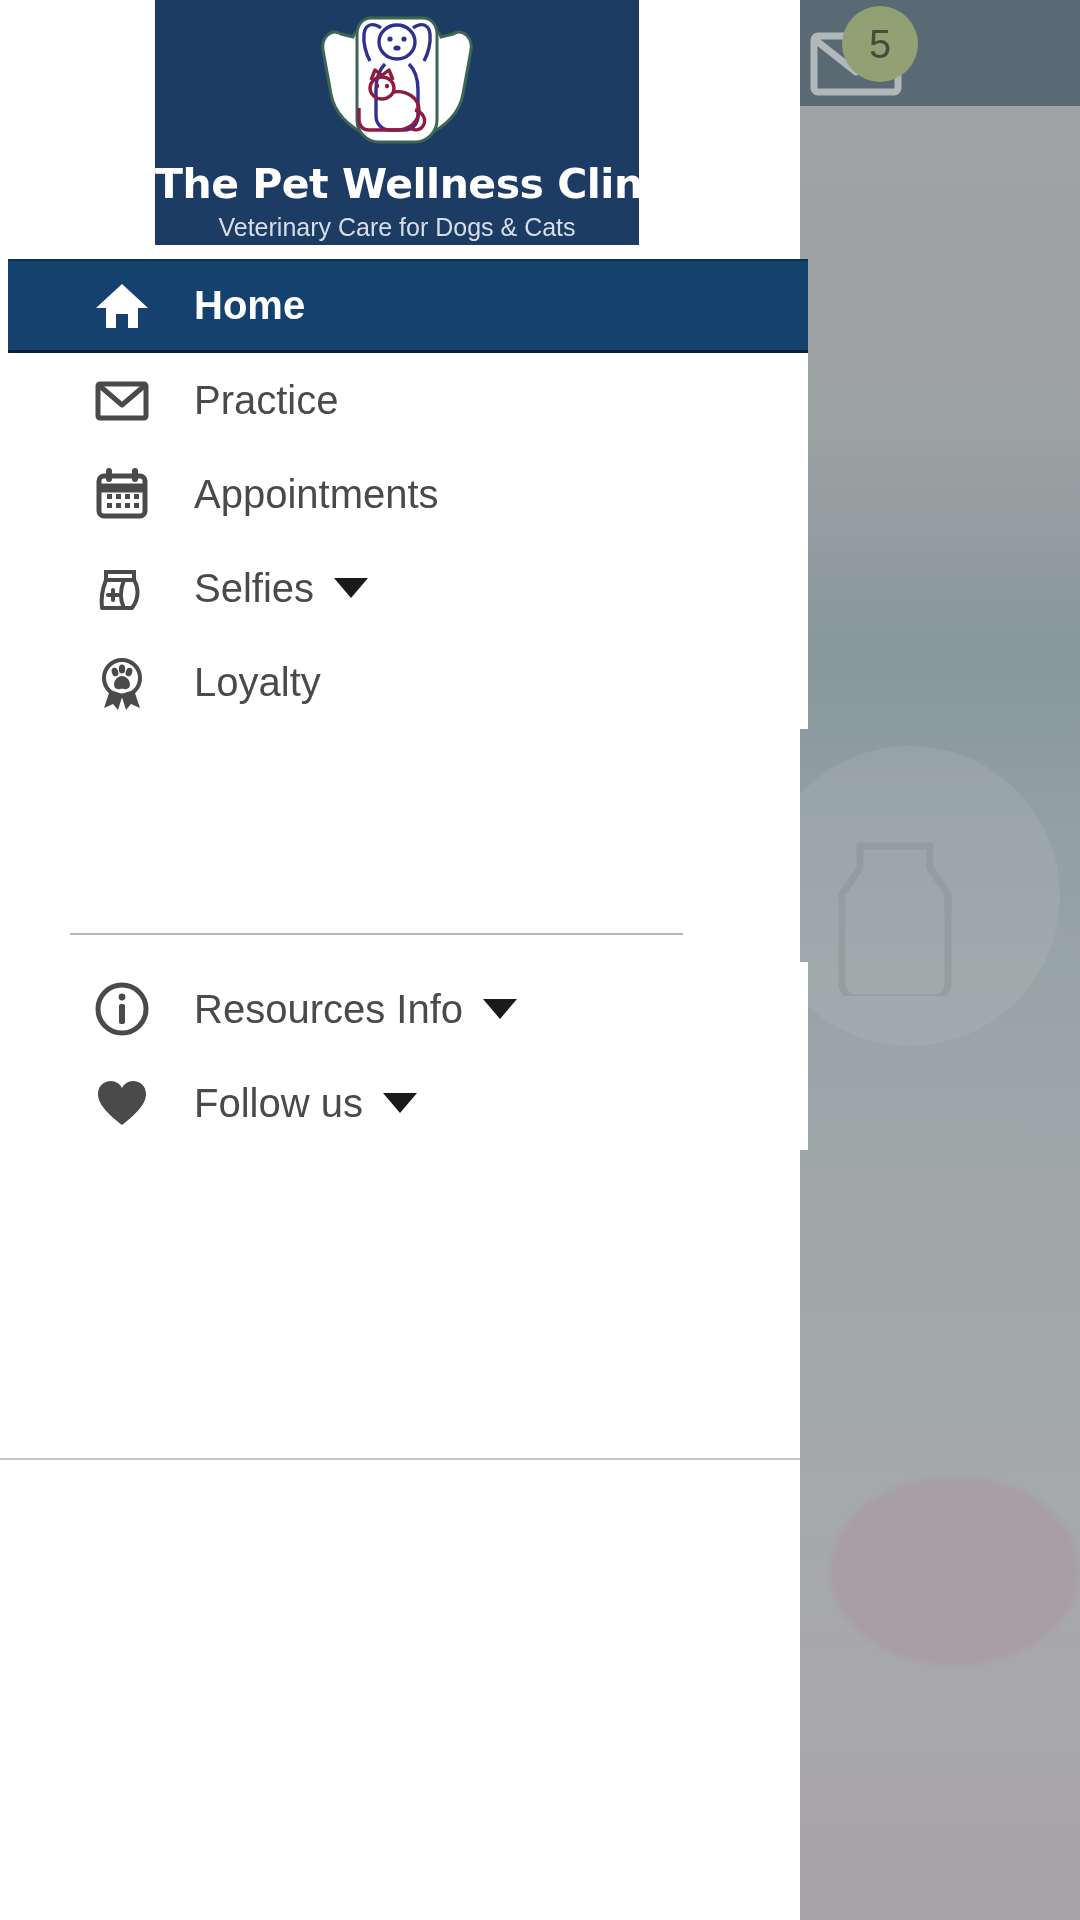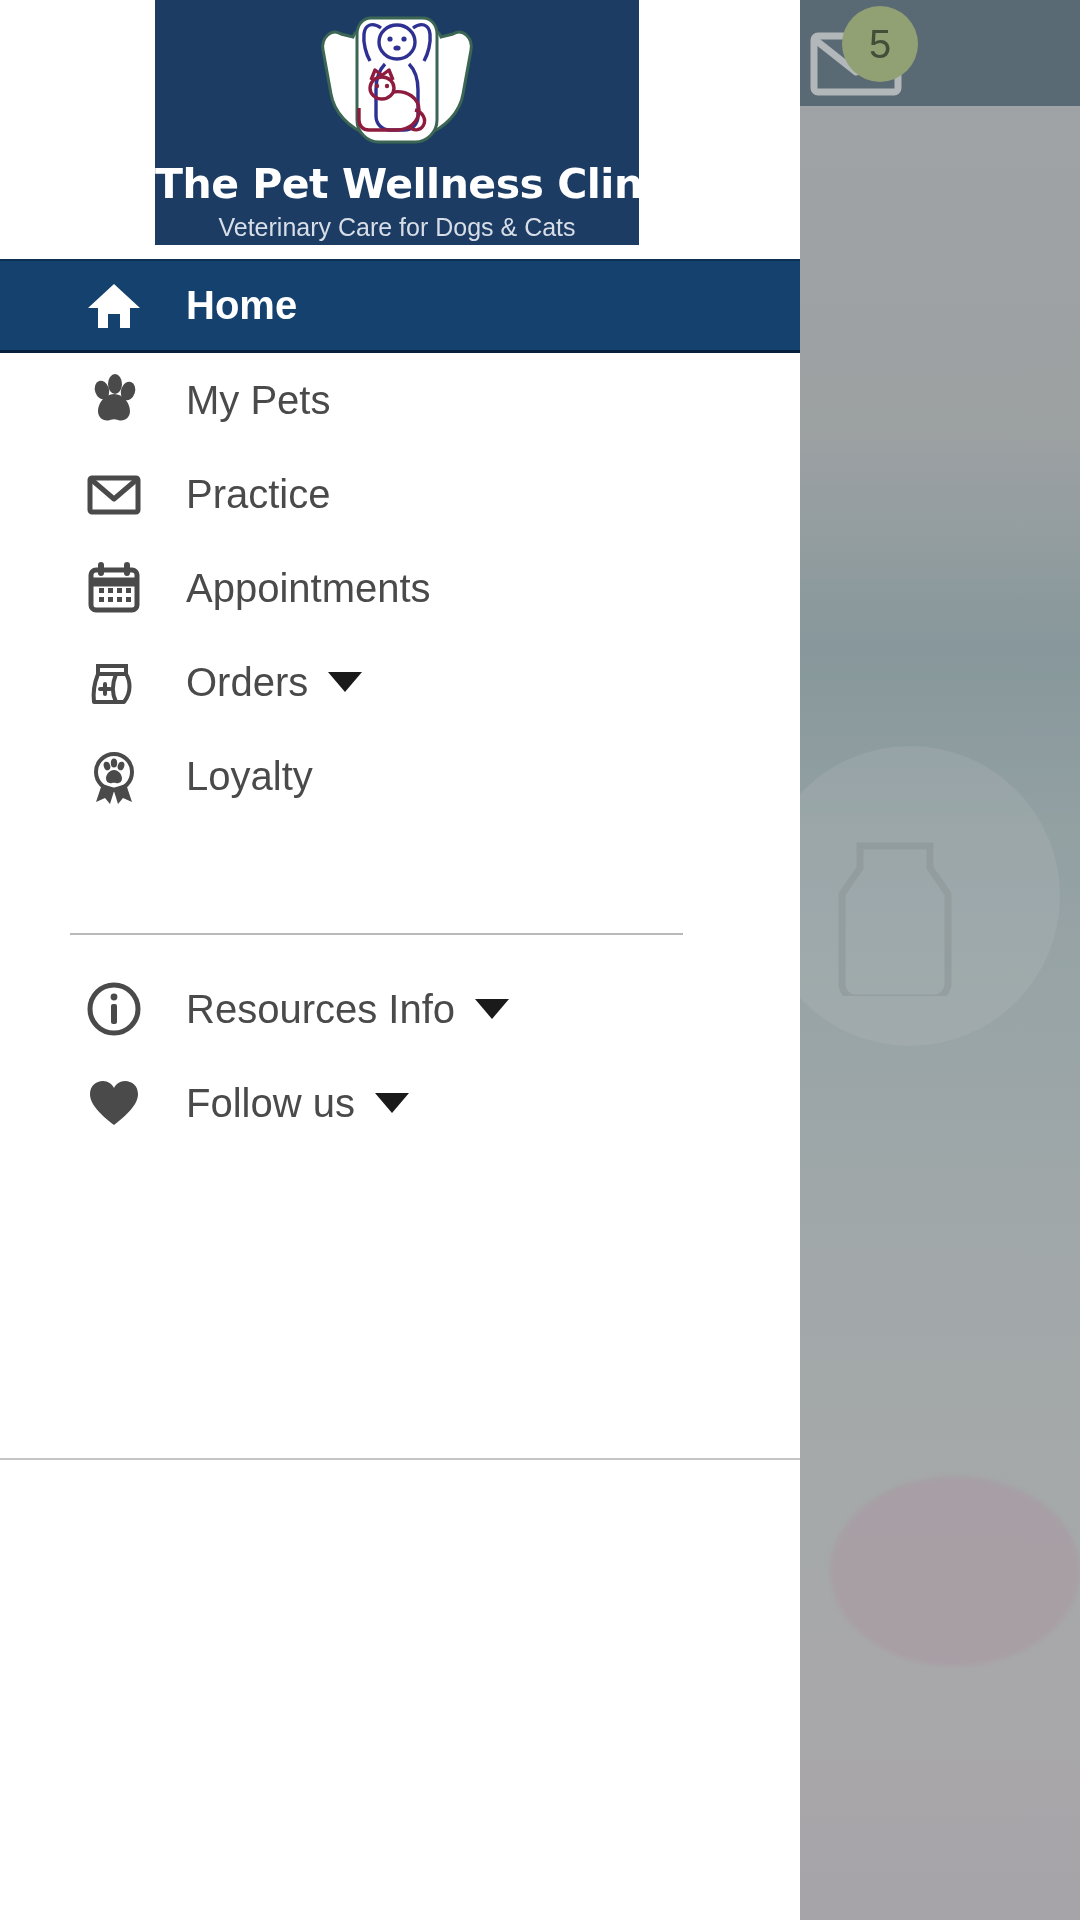--- a/index.html
+++ b/index.html
@@ -143,21 +143,21 @@
     text-align: center;
     color: #d7dee8;
     font-size: 25px;
     font-family: "Liberation Sans", sans-serif;
     white-space: nowrap;
   }
 
   
   .menu {
     position: absolute;
-    top: 259px; left: 0;
+    top: 259px; left: 8px;
     width: 800px;
   }
   .menu-item {
     position: relative;
     display: flex;
     align-items: center;
     height: 94px;
     width: 800px;
     background: #ffffff;
   }
@@ -285,31 +285,20 @@
 
       <div class="menu-item selected">
         <span class="menu-icon">
           <svg viewBox="0 0 56 56" width="56" height="56">
             <path d="M28 6 L54 30 L44 30 L44 50 L34 50 L34 36 L22 36 L22 50 L12 50 L12 30 L2 30 Z" fill="currentColor"></path>
           </svg>
         </span>
         <span class="menu-label">Home</span>
       </div>
 
-      <div class="menu-item">
-        <span class="menu-icon">
-          <svg viewBox="0 0 56 56" width="56" height="56" fill="currentColor">
-            <ellipse cx="16" cy="18" rx="7" ry="9.5" transform="rotate(-18 16 18)"></ellipse>
-            <ellipse cx="29" cy="12" rx="7" ry="10"></ellipse>
-            <ellipse cx="42" cy="19" rx="7" ry="9.5" transform="rotate(18 42 19)"></ellipse>
-            <path d="M28 22 c-9 0 -16 9 -16 17 c0 7 6 11 12 9 c3 -1 5 -1 8 0 c6 2 12 -2 12 -9 c0 -8 -7 -17 -16 -17 z"></path>
-          </svg>
-        </span>
-        <span class="menu-label">My Pets</span>
-      </div>
 
       <div class="menu-item">
         <span class="menu-icon">
           <svg viewBox="0 0 56 56" width="56" height="56">
             <rect x="4" y="12" width="48" height="34" rx="2" fill="none" stroke="currentColor" stroke-width="5"></rect>
             <path d="M7 15 L28 33 L49 15" fill="none" stroke="currentColor" stroke-width="5" stroke-linecap="round" stroke-linejoin="round"></path>
           </svg>
         </span>
         <span class="menu-label">Practice</span>
       </div>
@@ -337,21 +326,21 @@
 
       <div class="menu-item">
         <span class="menu-icon">
           <svg viewBox="0 0 56 56" width="56" height="56">
             <path d="M12 12 L40 12 L40 20 L12 20 Z" fill="none" stroke="currentColor" stroke-width="4"></path>
             <path d="M12 20 C8 30 7 40 8 48 L38 48 C46 38 44 26 40 20" fill="none" stroke="currentColor" stroke-width="4" stroke-linejoin="round"></path>
             <path d="M30 20 C26 30 26 40 30 48" fill="none" stroke="currentColor" stroke-width="4"></path>
             <path d="M19 30 L19 40 M14 35 L24 35" stroke="currentColor" stroke-width="4" stroke-linecap="round"></path>
           </svg>
         </span>
-        <span class="menu-label">Orders</span>
+        <span class="menu-label">Selfies</span>
         <span class="caret"></span>
       </div>
 
       <div class="menu-item">
         <span class="menu-icon">
           <svg viewBox="0 0 56 56" width="56" height="56">
             <path d="M16 36 L10 54 L19 50 L24 56 L29 40 Z" fill="currentColor"></path>
             <path d="M40 36 L46 54 L37 50 L32 56 L27 40 Z" fill="currentColor"></path>
             <circle cx="28" cy="24" r="18" fill="none" stroke="currentColor" stroke-width="4"></circle>
             <g fill="currentColor">

